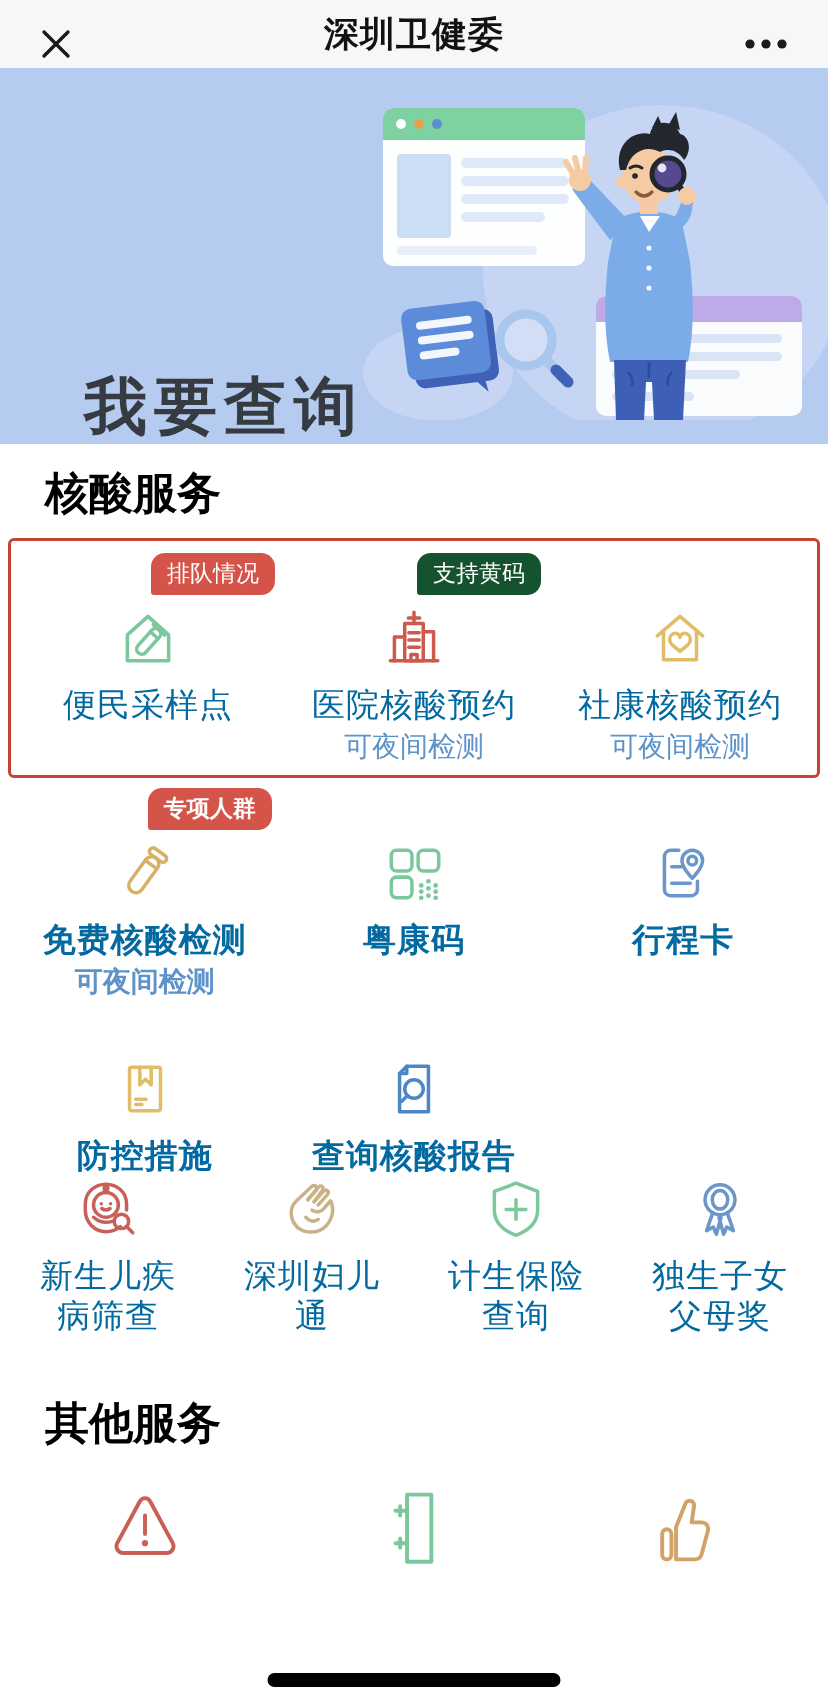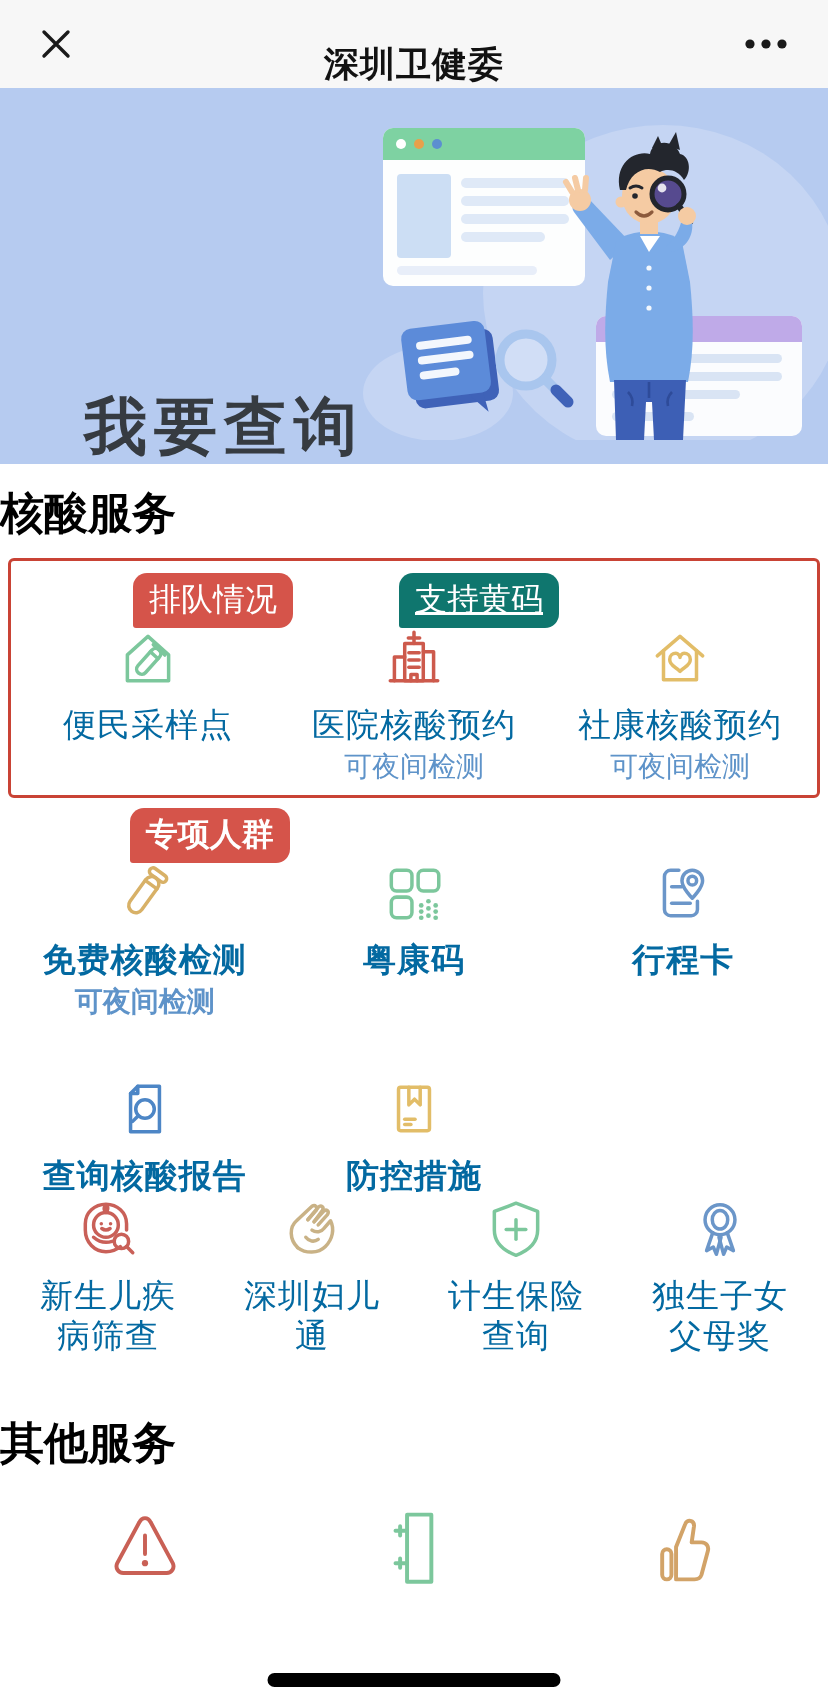--- a/index.html
+++ b/index.html
@@ -1,51 +1,51 @@
 <!DOCTYPE html>
 <html><head>
 <meta charset="utf-8">
 <style>
   * { margin:0; padding:0; box-sizing:border-box; }
   html,body { background:#fff; }
   body { font-family:"Liberation Sans","DejaVu Sans",sans-serif; }
   .page { position:relative; width:828px; height:1702px; margin:0 auto; background:#fff; overflow:hidden; }
 
   
-  .topbar { position:relative; height:88px; background:#f7f7f7; display:flex; align-items:flex-end; justify-content:center; }
+  .topbar { position:relative; height:68px; background:#f7f7f7; display:flex; align-items:center; justify-content:center; }
   .topbar .title { font-size:35px; color:#121212; font-weight:600; letter-spacing:1px; }
   .icon-btn { position:absolute; top:0; height:88px; display:flex; align-items:center; cursor:pointer; }
   .close-btn { left:38px; }
   .more-btn { right:40px; }
 
   
   .banner { position:relative; height:376px; background:#b6cbf0; overflow:hidden; }
   .banner-title { position:absolute; left:84px; top:296px; font-size:63px; font-weight:700; color:#363b41; letter-spacing:7px; }
   .banner-art { position:absolute; right:0; top:0; }
 
   
-  .sec-title { font-size:44px; font-weight:800; color:#000; line-height:62px; }
+  .sec-title { font-size:44px; font-weight:800; color:#000; padding-left:45px; line-height:62px; }
   .t-nucleic { margin-top:18px; margin-bottom:14px; }
   .t-maternal { margin-top:92px; margin-bottom:40px; }
   .t-other { margin-top:56px; margin-bottom:36px; }
 
   .boxed { margin:0 8px; border:3px solid #c94335; border-radius:6px; display:grid; grid-template-columns:repeat(3,1fr); padding:12px 4px 10px 4px; }
   .grid3 { margin:0 10px; display:grid; grid-template-columns:repeat(3,1fr);font-weight:bold; }
   .grid4 { margin:0 6px; display:grid; grid-template-columns:repeat(4,1fr); }
   .row2 { margin-top:10px; }
   .row3 { margin-top:56px; }
 
   .item { display:flex; flex-direction:column; align-items:center; cursor:pointer; }
   .badge-slot { position:relative; height:44px; width:100%; margin-bottom:8px; }
   .badge { position:absolute; left:50%; margin-left:65px; transform:translateX(-50%); top:0;
-           font-size:32px; color:#fff; padding:5px 16px 6px 16px; white-space:nowrap;
+           font-size:23px; color:#fff; padding:5px 16px 6px 16px; white-space:nowrap;
            border-radius:14px 14px 14px 3px; }
   .badge:empty { display:none; }
   .badge-red { background:#d5544a; }
-  .badge-tan { background:#0f766e;text-decoration:underline; }
+  .badge-tan { background:#14532d; }
 
   .label { margin-top:14px; font-size:33px; color:#0369a1; letter-spacing:1px; text-align:center; line-height:40px; }
   .label-narrow { max-width:160px; }
   .night { margin-top:4px; font-size:28px; color:#5e93c9; line-height:36px;text-align:center; }
   .night:empty { display:none; }
 
   
   .ic { width:66px; height:66px; display:block; }
   .ic .st { fill:none; stroke:currentColor; stroke-width:3.4; stroke-linecap:round; stroke-linejoin:round; }
   .ic .fl { fill:currentColor; stroke:none; }
@@ -269,36 +269,36 @@
         <path class="st" d="M41 10 C46.5 10 51 14.5 51 20 C51 27 41 37 41 37 C41 37 31 27 31 20 C31 14.5 35.5 10 41 10 Z" fill="#ffffff"></path>
         <circle class="st" cx="41" cy="20" r="4.2"></circle>
       </svg>
       <div class="label">行程卡</div>
 
     </div>
   </div>
 
   <div class="grid3 row3">
     <div class="item">
+      <svg class="ic c-yellow" viewBox="0 0 64 64">
+        <rect class="st" x="17" y="11" width="30" height="42" rx="2"></rect>
+        <path class="st" d="M27 11 V28 L32.5 22.5 L38 28 V11"></path>
+        <line class="st" x1="23" y1="42" x2="33" y2="42"></line>
+        <line class="st" x1="23" y1="47" x2="29" y2="47"></line>
+      </svg>
+      <div class="label">防控措施</div>
+    </div>
+    <div class="item">
       <svg class="ic c-docblue" viewBox="0 0 64 64">
         <path class="st" d="M25 10 H46 V54 H18 V17 Z"></path>
         <path class="st" d="M25 10 V17 H18"></path>
         <circle class="st" cx="32" cy="32" r="9"></circle>
         <line class="st" x1="25.5" y1="38.5" x2="20" y2="44"></line>
       </svg>
       <div class="label">查询核酸报告</div>
-    </div>
-    <div class="item">
-      <svg class="ic c-yellow" viewBox="0 0 64 64">
-        <rect class="st" x="17" y="11" width="30" height="42" rx="2"></rect>
-        <path class="st" d="M27 11 V28 L32.5 22.5 L38 28 V11"></path>
-        <line class="st" x1="23" y1="42" x2="33" y2="42"></line>
-        <line class="st" x1="23" y1="47" x2="29" y2="47"></line>
-      </svg>
-      <div class="label">防控措施</div>
     </div>
   </div>
 
 
   <div class="grid4">
     <div class="item">
       <svg class="ic c-babyred" viewBox="0 0 64 64">
         <path class="st" d="M44 49 C40 52.5 35 54 30 54 C19 54 10 45 10 33 L10 27 C10 16 19 8 30 8 C41 8 50 16 50 27 L50 33"></path>
         <circle class="st" cx="30" cy="28" r="12"></circle>
         <path class="st" d="M30 16 Q33 13 31 9 M30 16 Q27 13 29 10"></path>

